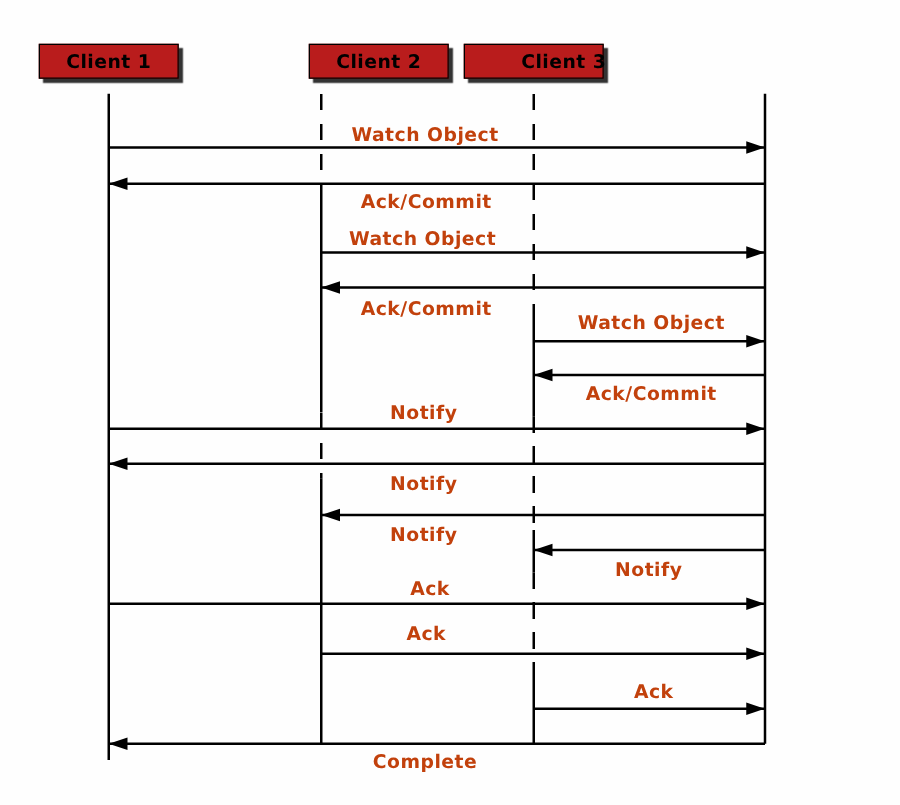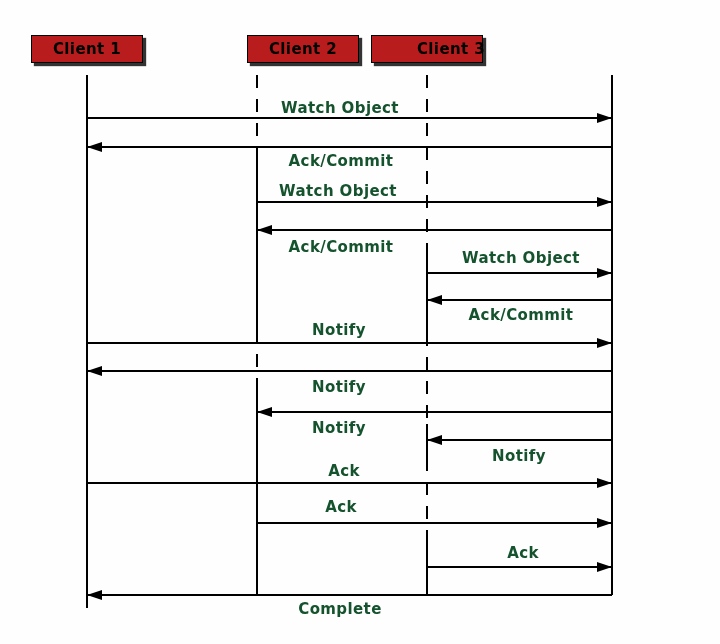--- a/index.html
+++ b/index.html
@@ -27,21 +27,21 @@
   }
   .head{
     position:absolute;width:0;height:0;
     border-top:5.5px solid transparent;
     border-bottom:5.5px solid transparent;
   }
   .head-right{border-left:15px solid #000;}
   .head-left{border-right:15px solid #000;}
   .mlabel{
     position:absolute;transform:translateX(-50%);
-    font-size:15px;font-weight:600;letter-spacing:0.4px;color:#14532d;
+    font-size:15px;font-weight:600;letter-spacing:0.4px;color:#c2410c;
     white-space:nowrap;line-height:16px;
   }
 </style>
 </head>
 <body>
 
 <div id="stage">
     <div class="pbox" style="left: 31px; top: 35px; width: 112px; height: 28px;">Client 1</div>
     <div class="lifeseg" style="left: 86.25px; top: 75px; height: 533px;"></div>
     <div class="pbox" style="left: 201px; top: 35px; width: 112px; height: 28px; margin-left: 46px;">Client 2</div>

